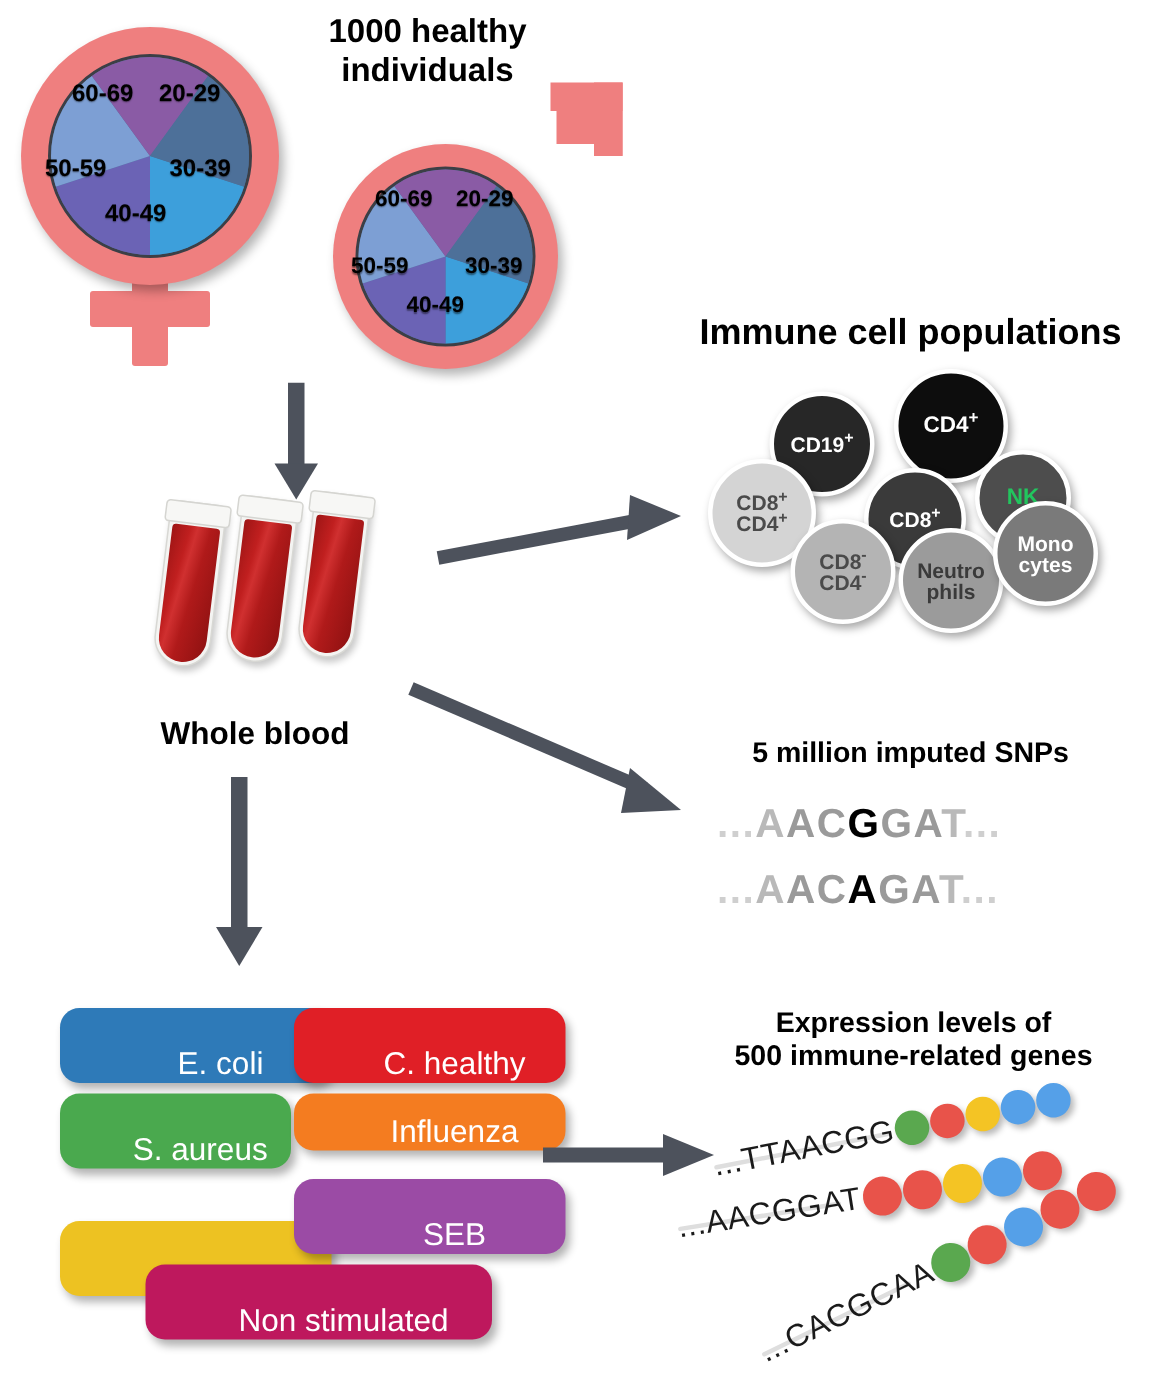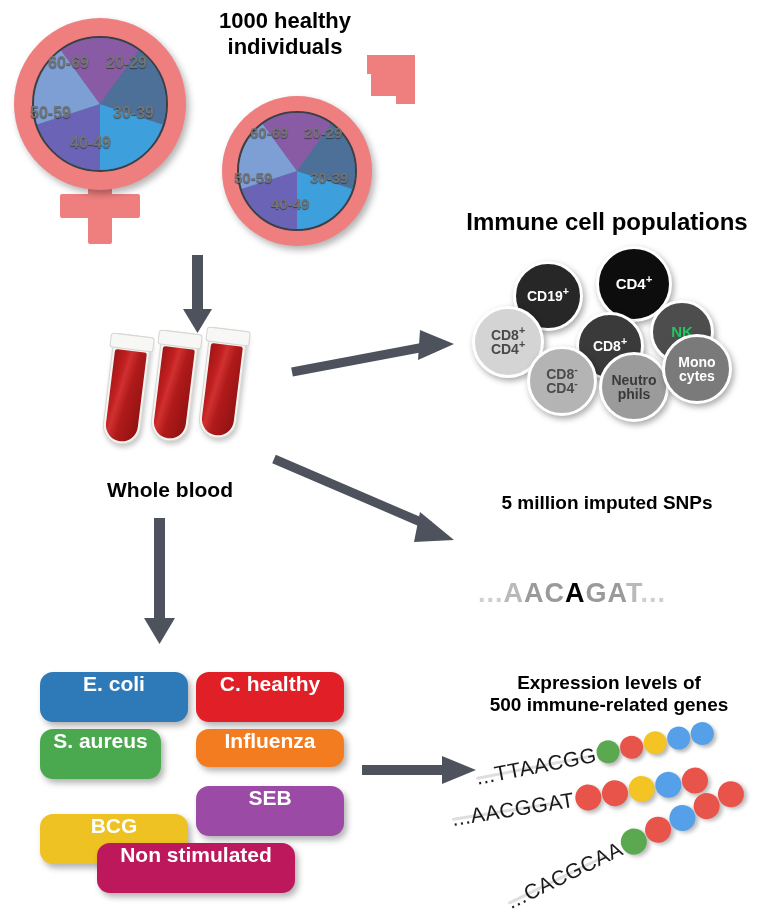--- a/index.html
+++ b/index.html
@@ -11,21 +11,21 @@
   
   .gsym{position:absolute;}
   .ring{position:absolute;border-radius:50%;background:#ef7f7f;
         box-shadow:3px 4px 7px rgba(0,0,0,.30);}
   .pieclip{position:absolute;border-radius:50%;overflow:hidden;
            border:2px solid #3c3f46;box-sizing:border-box;background:#4d7099;}
   .seg{position:absolute;left:50%;top:50%;width:100%;height:100%;
        transform-origin:0 0;}
   .cross-v{position:absolute;background:#ef7f7f;border-radius:2px;}
   .cross-h{position:absolute;background:#ef7f7f;border-radius:2px;}
-  .seglabel{position:absolute;color:#737373;font-weight:bold;
+  .seglabel{position:absolute;color:#000000;font-weight:bold;
             text-shadow:0 1px 1px rgba(0,0,0,.45);white-space:nowrap;}
 
   
   .head{position:absolute;font-weight:bold;color:#000;text-align:center;
         line-height:1.18;white-space:pre-line;}
 
   
   .arrow{position:absolute;}
 
   
@@ -51,22 +51,22 @@
   
   .snpline{position:absolute;font-weight:bold;letter-spacing:1px;
            white-space:nowrap;font-family:"Liberation Sans",sans-serif;}
   .snpline .dim{color:#b9b9b9;}
   .snpline .mid{color:#9a9a9a;}
   .snpline .hit{color:#000;}
   .snpline .dots{color:#cfcfcf;}
 
   
   .pill{position:absolute;border-radius:13px;display:flex;
-        align-items:flex-start;justify-content:center;color:#fff;
-        font-weight:bold;box-shadow:3px 4px 6px rgba(0,0,0,.30);}
+        align-items:flex-end;justify-content:center;color:#fff;
+        font-weight:normal;box-shadow:3px 4px 6px rgba(0,0,0,.30);padding-left:33px;}
 
   
   .strand{position:absolute;transform-origin:0 50%;
           display:flex;align-items:center;white-space:nowrap;}
   .strand .rail{position:absolute;left:0;top:50%;height:3px;
         background:#dedede;border-radius:2px;margin-top:-1px;}
   .strand .seq{position:relative;color:#1a1a1a;font-weight:normal;
         letter-spacing:.5px;z-index:2;}
   .bead{position:relative;border-radius:50%;display:inline-block;
         box-shadow:2px 3px 4px rgba(0,0,0,.28);}
@@ -183,20 +183,21 @@
       <div class="cell" style="left: 599px; top: 352px; width: 70px; height: 70px; background: rgb(155, 155, 155); color: rgb(58, 58, 58); font-size: 14px;">
         <div>Neutro<br>phils</div>
       </div>
       <div class="cell" style="left: 662px; top: 334px; width: 70px; height: 70px; background: rgb(122, 122, 122); color: rgb(255, 255, 255); font-size: 14px;">
         <div>Mono<br>cytes</div>
       </div>
     </div>
 
   <div class="head" style="left:452px;top:492px;width:310px;font-size:19px;">5 million imputed SNPs</div>
   <div class="abs" id="snp-block" style="left:478px;top:534px;width:280px;height:90px;">
+      <div class="snpline" style="left: 0px; top: 0px; font-size: 27px;"><span class="dots">...</span><span class="dim">A</span><span class="mid">A</span><span class="mid">C</span><span class="hit">G</span><span class="mid">G</span><span class="mid">A</span><span class="dim">T</span><span class="dots">...</span></div>
       <div class="snpline" style="left: 0px; top: 44px; font-size: 27px;"><span class="dots">...</span><span class="dim">A</span><span class="mid">A</span><span class="mid">C</span><span class="hit">A</span><span class="mid">G</span><span class="mid">A</span><span class="dim">T</span><span class="dots">...</span></div>
     </div>
 
   <div class="abs" id="stimuli-block" style="left:40px;top:672px;width:320px;height:230px;">
       <div class="pill" style="left: 0px; top: 0px; width: 148px; height: 50px; background: rgb(46, 122, 184); font-size: 21px;">
         <span>E. coli</span>
       </div>
       <div class="pill" style="left: 156px; top: 0px; width: 148px; height: 50px; background: rgb(224, 31, 38); font-size: 21px;">
         <span>C. healthy</span>
       </div>

